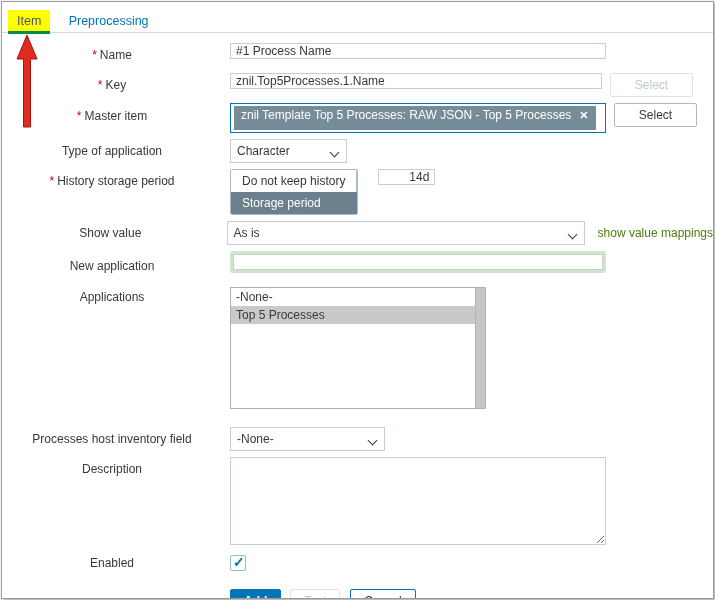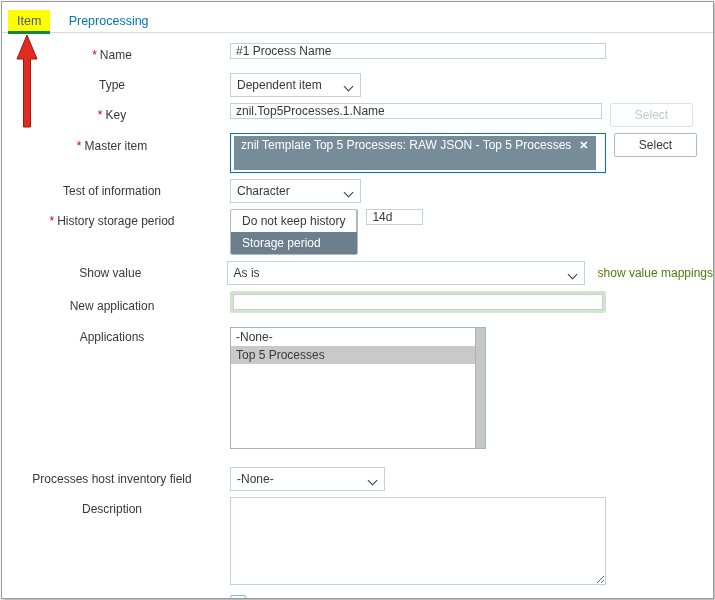--- a/index.html
+++ b/index.html
@@ -48,58 +48,58 @@
   .req { color: #d40000; margin-right: 3px; }
   .fld { display: flex; align-items: flex-start; }
 
   input[type=text], .txt {
     height: 16px; border: 1px solid #c5d0d4; background:#fff;
     font-family: "Liberation Sans", sans-serif; font-size: 12px; color:#383838;
     padding: 0 5px; outline: none;
   }
   .w-name { width: 376px; }
   .w-key  { width: 372px; }
-  .w-14d  { width: 57px; margin-left: 8px; }
+  .w-14d  { width: 57px; margin-left: 20px; text-align: right; }
 
   
   .select {
     position: relative; height: 24px; border: 1px solid #c5d0d4; background: #fff;
     display: flex; align-items: center; padding: 0 22px 0 6px; cursor: pointer;
   }
   .select .chev {
     position: absolute; right: 7px; top: 9px;
     width: 8px; height: 8px; pointer-events: none;
   }
   .chev::before {
     content: ""; position: absolute; left: 0; top: 0;
     width: 6px; height: 6px;
     border-right: 1.6px solid #3a3a3a; border-bottom: 1.6px solid #3a3a3a;
     transform: rotate(45deg);
   }
   .w-type { width: 131px; }
-  .w-info { width: 131px; text-align: right; }
+  .w-info { width: 117px; text-align: right; }
   .w-show { width: 358px; }
   .w-inv  { width: 155px; }
 
   .btn {
     height: 24px; padding: 0 12px; font-size: 12px;
     border: 1px solid #acbbc2; background: #fff; color: #383838;
     cursor: pointer; border-radius: 2px;
     font-family: "Liberation Sans", sans-serif;
   }
   .btn-select { margin-left: 8px; width: 83px; }
   .btn-disabled { color: #bcc9cf; border-color: #dde4e7; cursor: default; }
 
   
   .ms {
     width: 376px; min-height: 26px; border: 1px solid #0275b8;
     background: #fff; display: flex; align-items: center; padding: 2px 3px; cursor: text;
   }
   .chip {
-    background: #768d99; color: #fff; padding: 2px 7px 18px 7px;
+    background: #768d99; color: #fff; padding: 2px 7px 8px 7px;
     display: inline-flex; align-items: center; white-space: nowrap; font-size: 12px;
   }
   .chip .x { margin-left: 8px; font-weight: bold; cursor: pointer; font-size: 11px; }
 
   
   .seg { display: flex; border: 1px solid #acbbc2; border-radius: 2px; overflow: hidden; flex-direction: column; }
   .seg-btn {
     height: 22px; line-height: 22px; padding: 0 11px; background: #fff;
     color: #383838; cursor: pointer; border-right: 1px solid #acbbc2;
   }
@@ -161,29 +161,20 @@
 
   <div class="form">
 
     <div class="row">
       <div class="lbl"><span class="req">*</span><span>Name</span></div>
       <div class="fld">
         <input type="text" class="w-name" value="#1 Process Name" style="">
       </div>
     </div>
 
-    <div class="row">
-      <div class="lbl"><span>Type</span></div>
-      <div class="fld">
-        <div class="select w-type">
-          <span>Dependent item</span>
-          <span class="chev"></span>
-        </div>
-      </div>
-    </div>
 
     <div class="row">
       <div class="lbl"><span class="req">*</span><span>Key</span></div>
       <div class="fld">
         <input type="text" class="w-key" value="znil.Top5Processes.1.Name" style="">
         <button class="btn btn-select btn-disabled" disabled="">Select</button>
       </div>
     </div>
 
     <div class="row">
@@ -193,21 +184,21 @@
           <span class="chip">
             <span>znil Template Top 5 Processes: RAW JSON - Top 5 Processes</span>
             <span class="x">✕</span>
           </span>
         </div>
         <button class="btn btn-select">Select</button>
       </div>
     </div>
 
     <div class="row">
-      <div class="lbl"><span>Test of information</span></div>
+      <div class="lbl"><span>Type of application</span></div>
       <div class="fld">
         <div class="select w-info">
           <span>Character</span>
           <span class="chev"></span>
         </div>
       </div>
     </div>
 
     <div class="row">
       <div class="lbl"><span class="req">*</span><span>History storage period</span></div>

